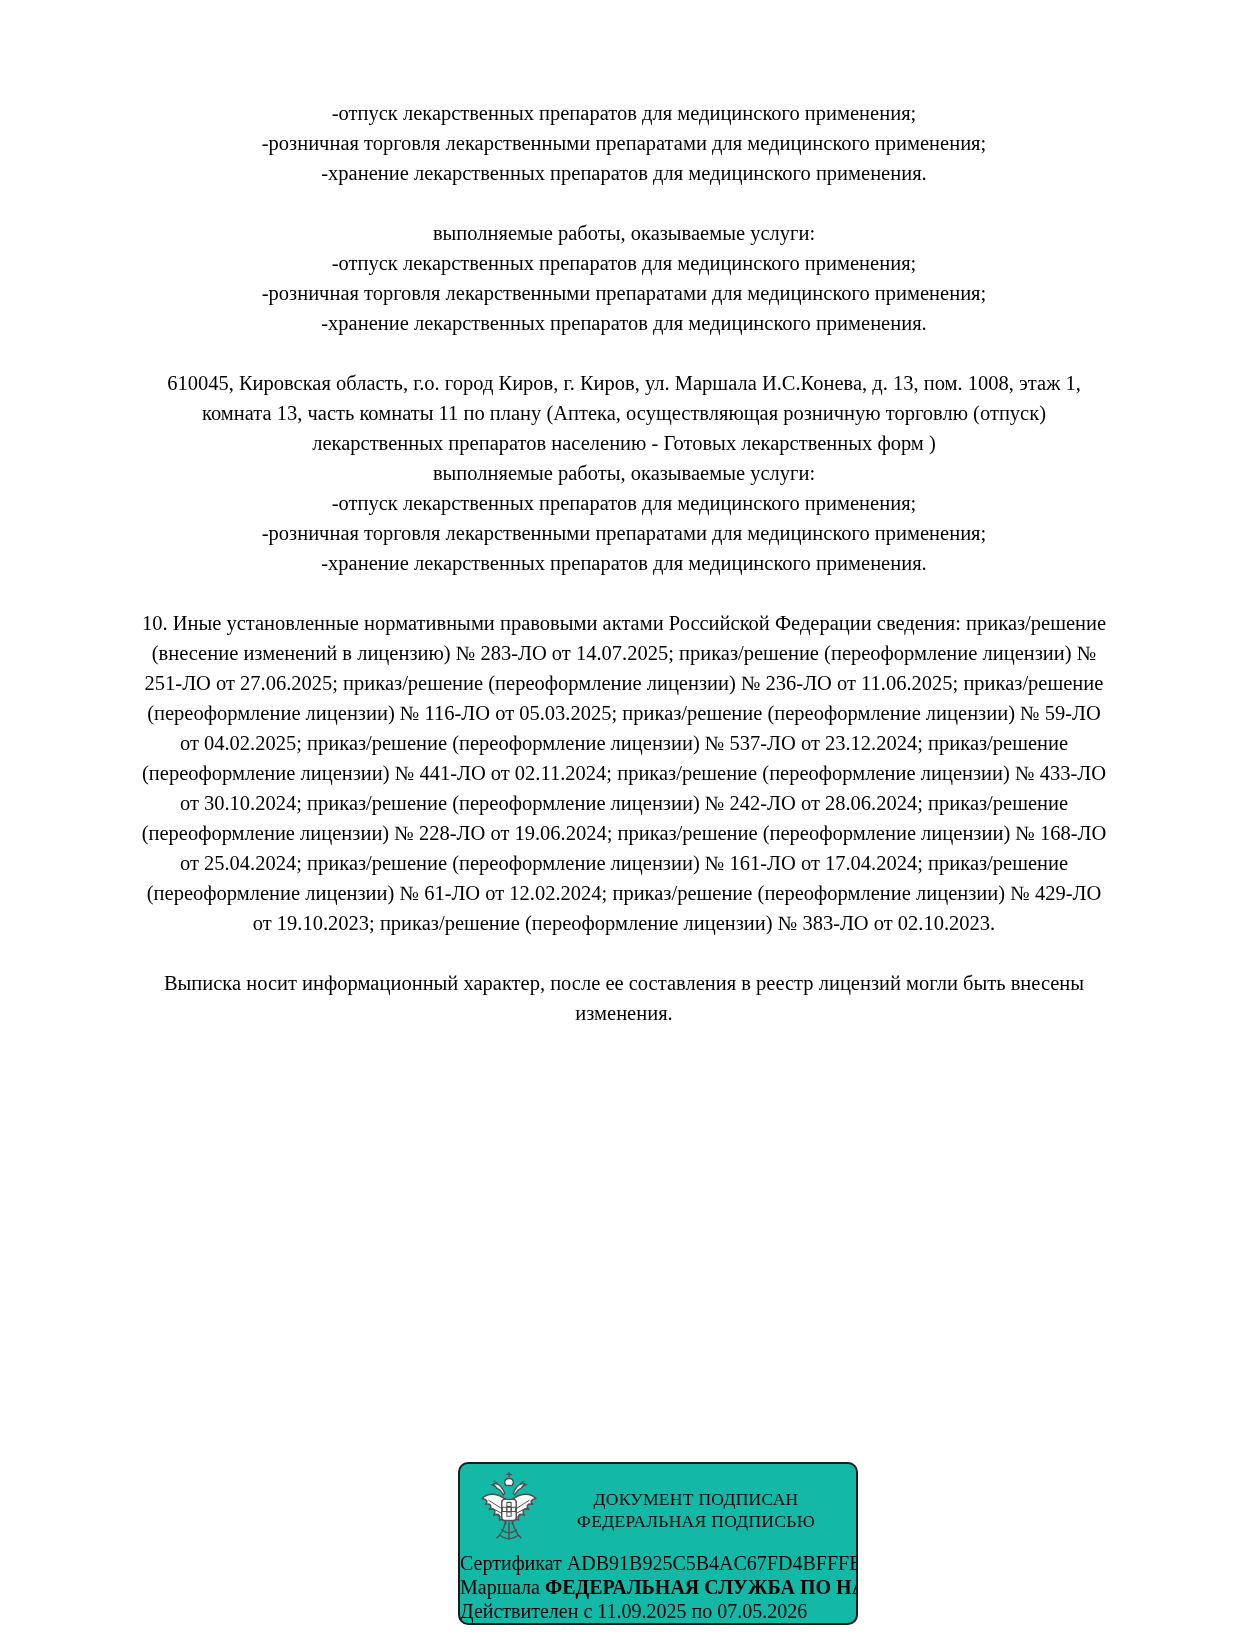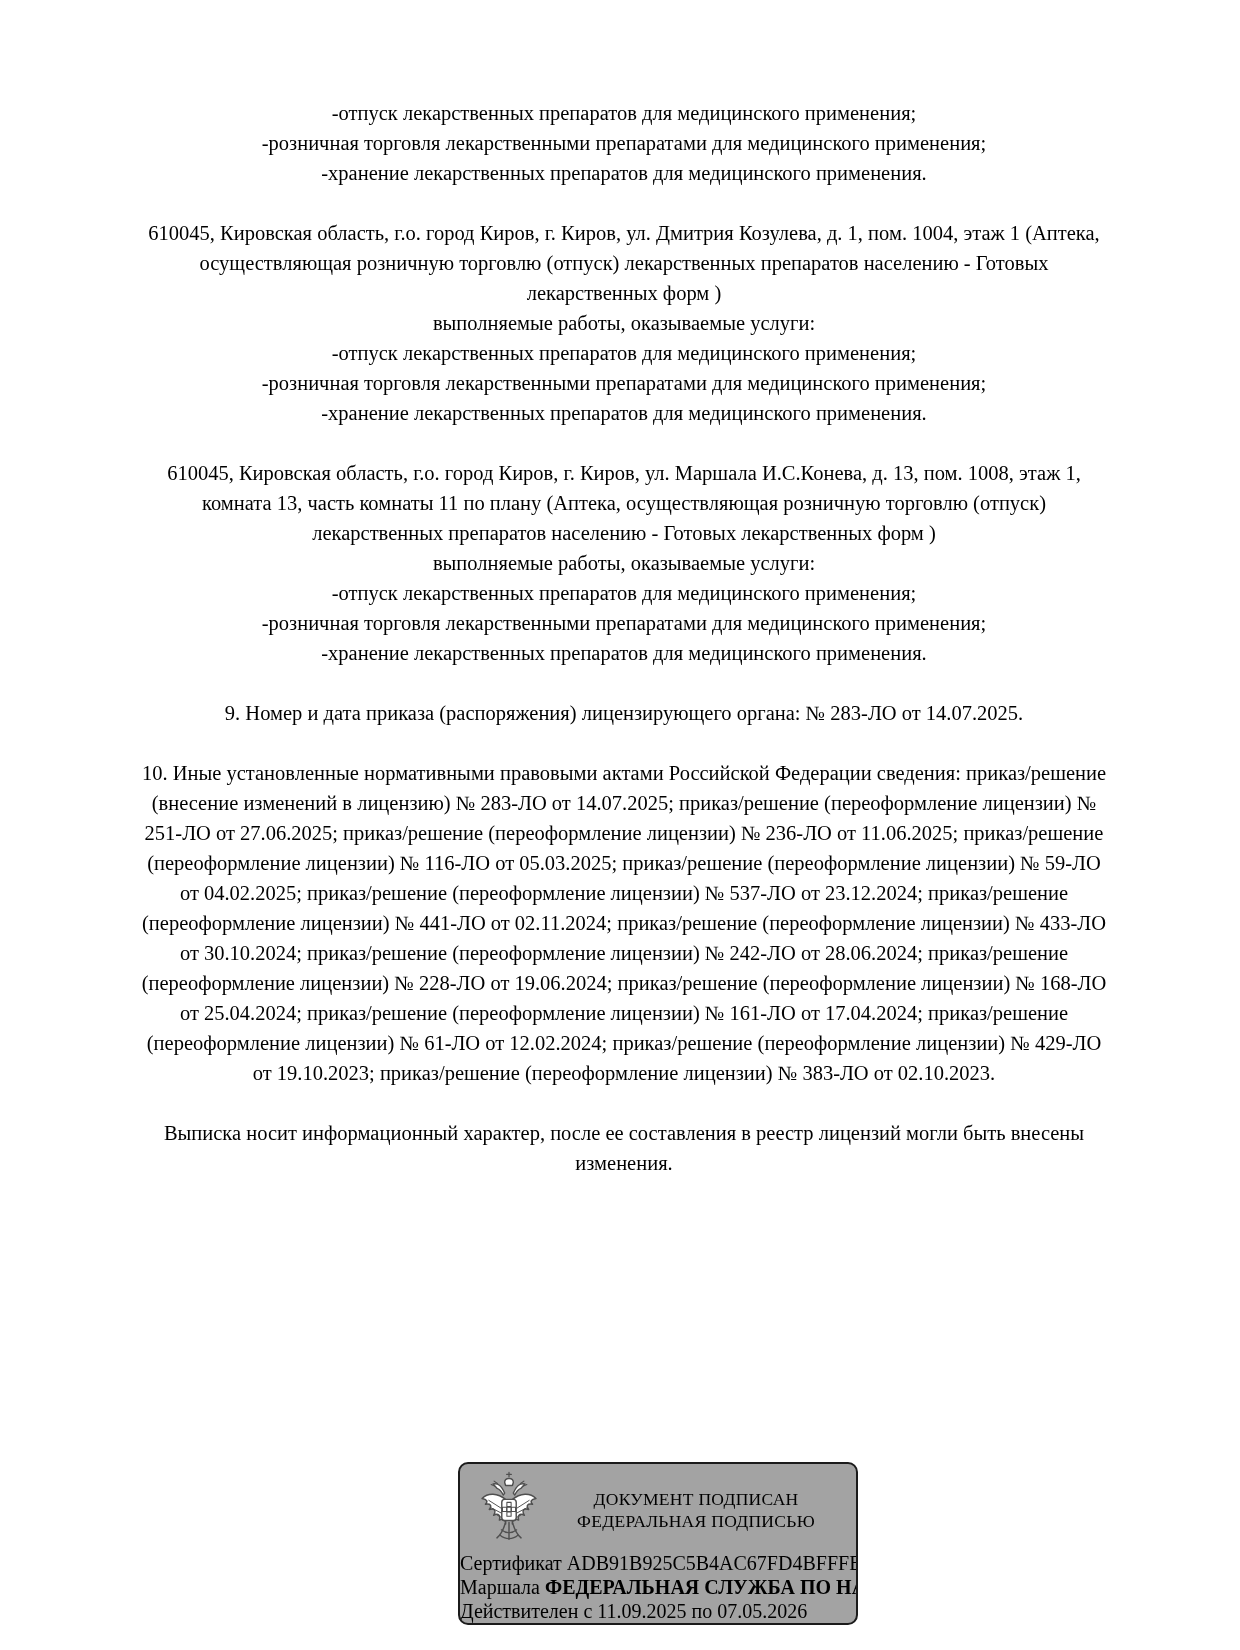--- a/index.html
+++ b/index.html
@@ -36,21 +36,21 @@
   
   .stamp {
     position: absolute;
     left: 458px;
     top: 1462px;
     width: 400px;
     height: 163px;
     box-sizing: border-box;
     border: 2.5px solid #1b1b1b;
     border-radius: 10px;
-    background: #a3a3a3;
+    background: #14b8a6;
     overflow: hidden;
   }
   .stamp-top {
     display: flex;
     align-items: center;
     padding: 7px 6px 0 10px;
   }
   .stamp-emblem {
     flex: 0 0 78px;
     display: flex;
@@ -77,35 +77,31 @@
 </head>
 <body>
 
 <div class="doc-body">
     <div class="block">
       <div class="line">-отпуск лекарственных препаратов для медицинского применения;</div>
       <div class="line">-розничная торговля лекарственными препаратами для медицинского применения;</div>
       <div class="line">-хранение лекарственных препаратов для медицинского применения.</div>
     </div>
     <div class="block">
-      <div class="line">610045, Кировская область, г.о. город Киров, г. Киров, ул. Дмитрия Козулева, д. 1, пом. 1004, этаж 1 (Аптека, осуществляющая розничную торговлю (отпуск) лекарственных препаратов населению - Готовых лекарственных форм )</div>
       <div class="line">выполняемые работы, оказываемые услуги:</div>
       <div class="line">-отпуск лекарственных препаратов для медицинского применения;</div>
       <div class="line">-розничная торговля лекарственными препаратами для медицинского применения;</div>
       <div class="line">-хранение лекарственных препаратов для медицинского применения.</div>
     </div>
     <div class="block">
       <div class="line">610045, Кировская область, г.о. город Киров, г. Киров, ул. Маршала И.С.Конева, д. 13, пом. 1008, этаж 1, комната 13, часть комнаты 11 по плану (Аптека, осуществляющая розничную торговлю (отпуск) лекарственных препаратов населению - Готовых лекарственных форм )</div>
       <div class="line">выполняемые работы, оказываемые услуги:</div>
       <div class="line">-отпуск лекарственных препаратов для медицинского применения;</div>
       <div class="line">-розничная торговля лекарственными препаратами для медицинского применения;</div>
       <div class="line">-хранение лекарственных препаратов для медицинского применения.</div>
-    </div>
-    <div class="block">
-      <div class="line">9. Номер и дата приказа (распоряжения) лицензирующего органа: № 283-ЛО от 14.07.2025.</div>
     </div>
     <div class="block">
       <div class="line">10. Иные установленные нормативными правовыми актами Российской Федерации сведения: приказ/решение (внесение изменений в лицензию) № 283-ЛО от 14.07.2025; приказ/решение (переоформление лицензии) № 251-ЛО от 27.06.2025; приказ/решение (переоформление лицензии) № 236-ЛО от 11.06.2025; приказ/решение (переоформление лицензии) № 116-ЛО от 05.03.2025; приказ/решение (переоформление лицензии) № 59-ЛО от 04.02.2025; приказ/решение (переоформление лицензии) № 537-ЛО от 23.12.2024; приказ/решение (переоформление лицензии) № 441-ЛО от 02.11.2024; приказ/решение (переоформление лицензии) № 433-ЛО от 30.10.2024; приказ/решение (переоформление лицензии) № 242-ЛО от 28.06.2024; приказ/решение (переоформление лицензии) № 228-ЛО от 19.06.2024; приказ/решение (переоформление лицензии) № 168-ЛО от 25.04.2024; приказ/решение (переоформление лицензии) № 161-ЛО от 17.04.2024; приказ/решение (переоформление лицензии) № 61-ЛО от 12.02.2024; приказ/решение (переоформление лицензии) № 429-ЛО от 19.10.2023; приказ/решение (переоформление лицензии) № 383-ЛО от 02.10.2023.</div>
     </div>
     <div class="block">
       <div class="line">Выписка носит информационный характер, после ее составления в реестр лицензий могли быть внесены изменения.</div>
     </div>
   </div>
 
 <div class="stamp">

